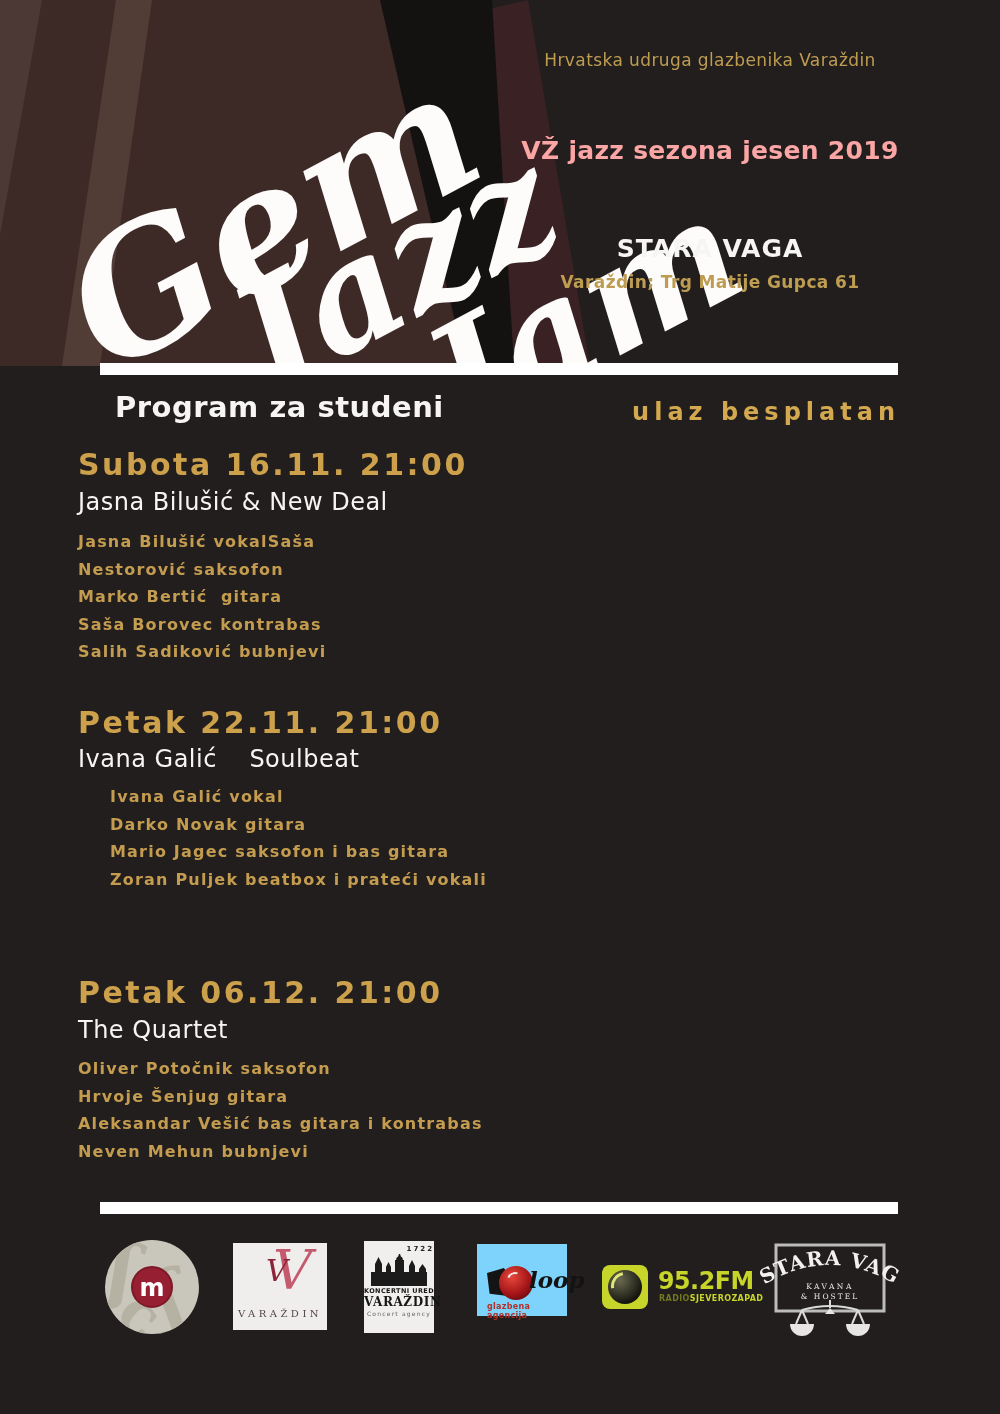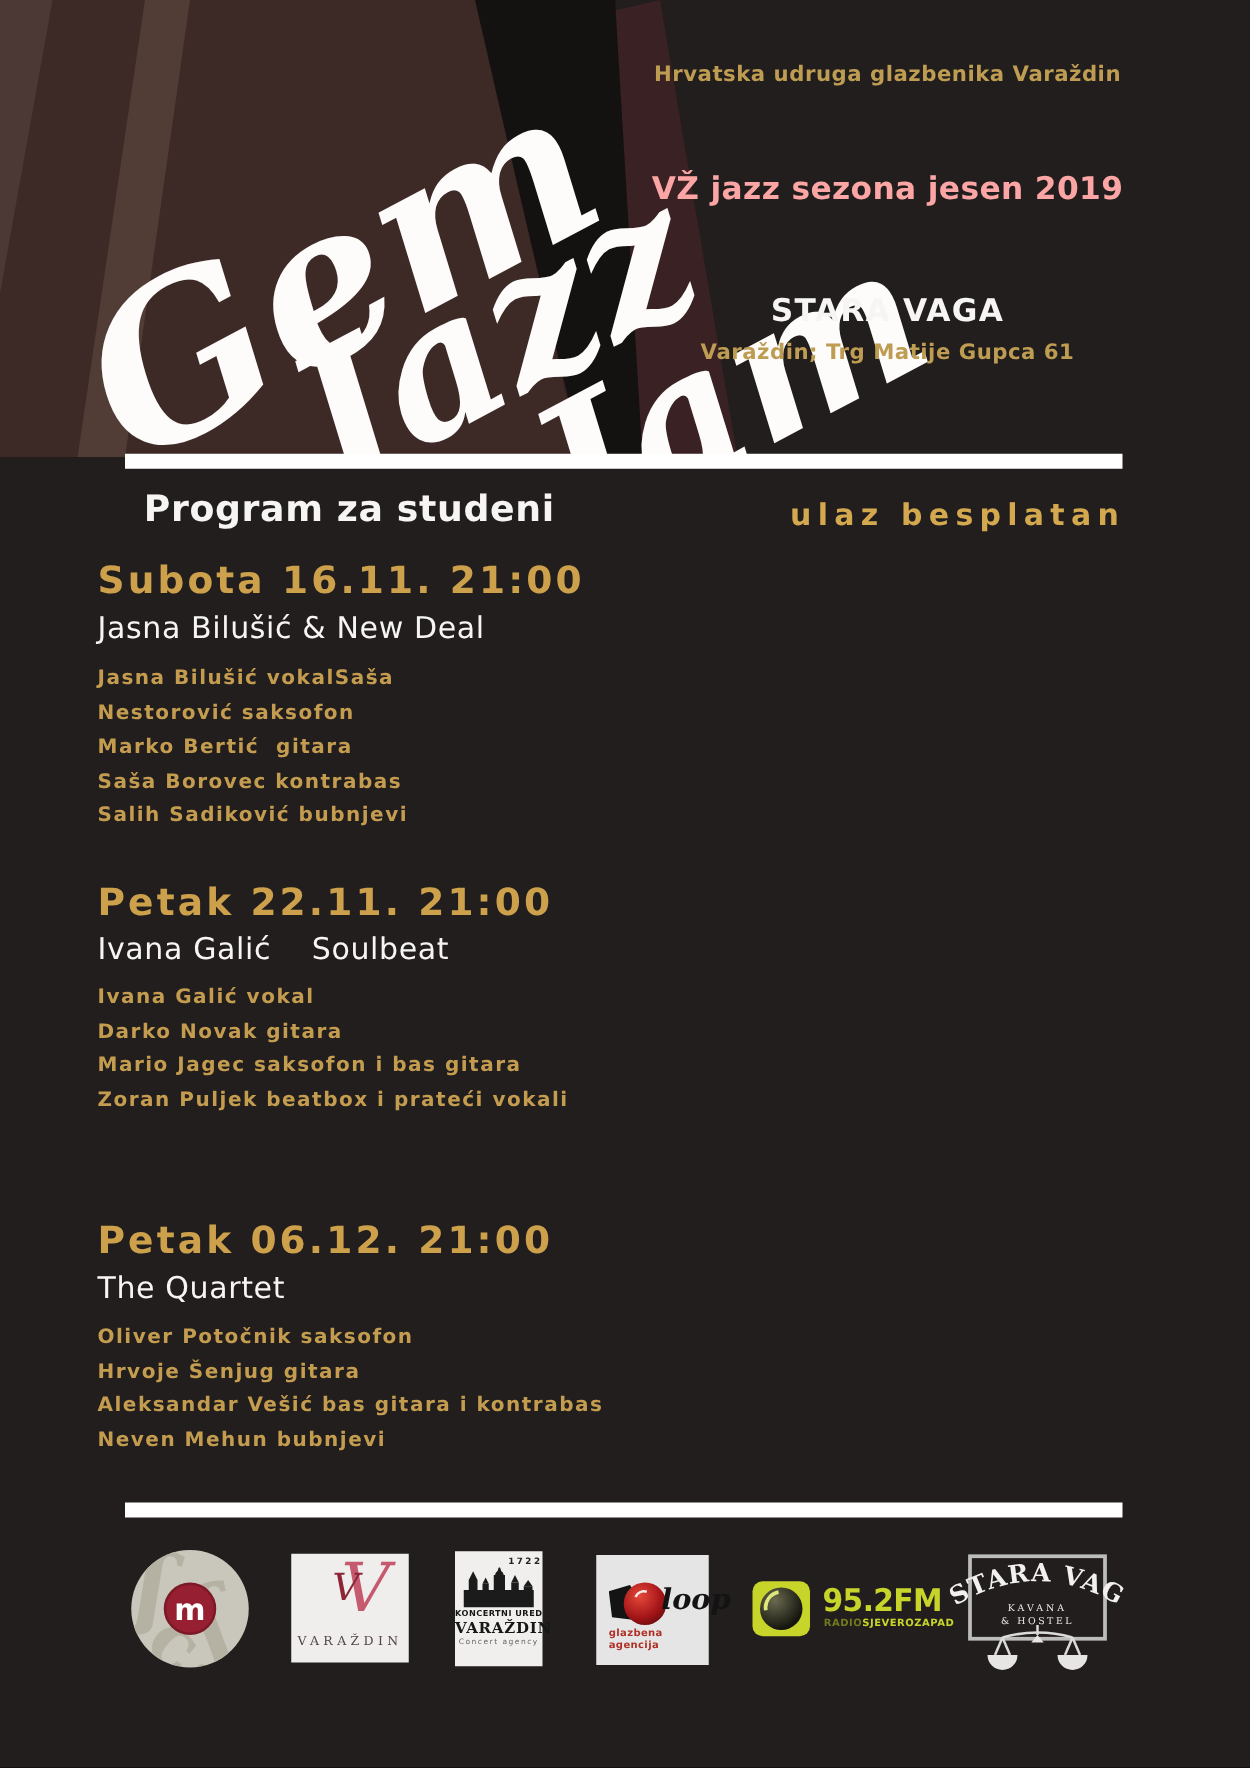--- a/index.html
+++ b/index.html
@@ -20,21 +20,21 @@
   .hdr-wedge  { background:#523D36; clip-path:polygon(116px 0,152px 0,100px 366px,62px 366px); }
   .logo-word {
     position:absolute; color:#FDFCFB;
     font-family:"DejaVu Serif","Liberation Serif",serif;
     font-style:italic; font-weight:bold; line-height:1; white-space:nowrap;
   }
   .logo-gem  { left:55px;  top:135px; font-size:170px; transform:rotate(-28deg); }
   .logo-jazz { left:225px; top:195px; font-size:150px; transform:rotate(-28deg); }
   .logo-jam  { left:420px; top:240px; font-size:150px; transform:rotate(-28deg); }
   .hdr-right { position:absolute; left:480px; top:0; width:460px; height:366px; text-align:center; }
-  .hdr-org     { position:absolute; left:0; top:50px;  width:100%; font-size:17px; font-weight:700; color:#BE9D52; letter-spacing:0.4px; }
+  .hdr-org     { position:absolute; left:0; top:50px;  width:100%; font-size:17px; font-weight:400; color:#BE9D52; letter-spacing:0.4px; }
   .hdr-title   { position:absolute; left:0; top:136px; width:100%; font-size:25px; font-weight:800; color:#fca5a5; letter-spacing:0.3px; }
   .hdr-venue   { position:absolute; left:0; top:234px; width:100%; font-size:25px; font-weight:800; color:#F7F5F4; letter-spacing:1px; }
   .hdr-address { position:absolute; left:0; top:272px; width:100%; font-size:17px; font-weight:600; color:#BE9D52; letter-spacing:0.4px; }
   
   .bar { position:absolute; left:100px; width:798px; height:12px; background:#FFFFFF; }
   .bar-top { top:363px; } .bar-bottom { top:1202px; }
   .sec-title { position:absolute; color:#F7F5F4; font-size:29px; font-weight:800; letter-spacing:0.5px; white-space:pre; }
   .free { position:absolute; right:100px; top:398px; color:#D3A84F; font-size:24px; font-weight:800; letter-spacing:5px; white-space:pre; }
   .ev-date { position:absolute; left:78px; color:#CDA14C; font-size:30px; font-weight:800; letter-spacing:2.5px; white-space:pre; }
   .ev-band { position:absolute; left:78px; color:#F7F5F4; font-size:24px; font-weight:400; letter-spacing:0.5px; white-space:pre; }
@@ -56,21 +56,21 @@
   .vz-v2 { position:absolute; left:33px; top:10px; font-family:"DejaVu Serif",serif; font-style:italic;
            font-size:30px; color:#8E2438; }
   .vz-name { position:absolute; left:0; bottom:11px; width:100%; text-align:center;
            font-family:"DejaVu Serif",serif; font-size:10px; color:#55454D; letter-spacing:3.5px; }
   .lg-ku { left:364px; top:1241px; width:70px; height:92px; background:#F0EFED; text-align:center; color:#161616; }
   .ku-year { font-size:7px; font-weight:bold; letter-spacing:2px; margin-top:4px; color:#222;text-align:right; }
   .ku-sky { display:block; margin:1px auto 0; }
   .ku-l1 { font-size:6.5px; font-weight:bold; letter-spacing:0.4px; margin-top:1px; }
   .ku-l2 { font-family:"DejaVu Serif",serif; font-size:12px; font-weight:bold; letter-spacing:0.6px; }
   .ku-l3 { font-size:6px; color:#666; letter-spacing:1.2px; margin-top:1px; }
-  .lg-loop { left:477px; top:1244px; width:90px; height:88px; background:#e5e5e5; }
+  .lg-loop { left:477px; top:1244px; width:90px; height:72px; background:#7dd3fc; }
   .loop-black { position:absolute; left:10px; top:24px; width:26px; height:28px; background:#141414;
                 clip-path:polygon(0 18%,65% 0,100% 45%,80% 100%,10% 92%); }
   .loop-ball { position:absolute; left:22px; top:22px; width:34px; height:34px; border-radius:50%;
                background:radial-gradient(circle at 38% 32%, #E5483A, #A41518 55%, #4D0809 95%); }
   .loop-swirl { position:absolute; left:30px; top:28px; width:16px; height:16px; border-radius:50%;
                border:2px solid transparent; border-top-color:#F3E9E6; transform:rotate(-25deg); }
   .loop-name { position:absolute; left:52px; top:22px; font-family:"DejaVu Serif",serif;
                font-style:italic; font-weight:bold; font-size:23px; color:#131313; }
   .loop-tag { position:absolute; left:10px; top:58px; width:76px; font-size:8px; font-weight:bold;
               color:#B03026; letter-spacing:0.3px; }
@@ -122,21 +122,21 @@
   <div class="ev-lineup" style="top:528px;">
     <div>Jasna Bilušić vokalSaša</div>
     <div>Nestorović saksofon</div>
     <div>Marko Bertić  gitara</div>
     <div>Saša Borovec kontrabas</div>
     <div>Salih Sadiković bubnjevi</div>
   </div>
 
   <div class="ev-date" style="top:705px;">Petak 22.11. 21:00</div>
   <div class="ev-band" style="top:745px;">Ivana Galić    Soulbeat</div>
-  <div class="ev-lineup" style="top:783px;">
+  <div class="ev-lineup" style="top:783px;margin-left:32px;">
     <div>Ivana Galić vokal</div>
     <div>Darko Novak gitara</div>
     <div>Mario Jagec saksofon i bas gitara</div>
     <div>Zoran Puljek beatbox i prateći vokali</div>
   </div>
 
 
   <div class="ev-date" style="top:975px;">Petak 06.12. 21:00</div>
   <div class="ev-band" style="top:1016px;">The Quartet</div>
   <div class="ev-lineup" style="top:1055px;">

